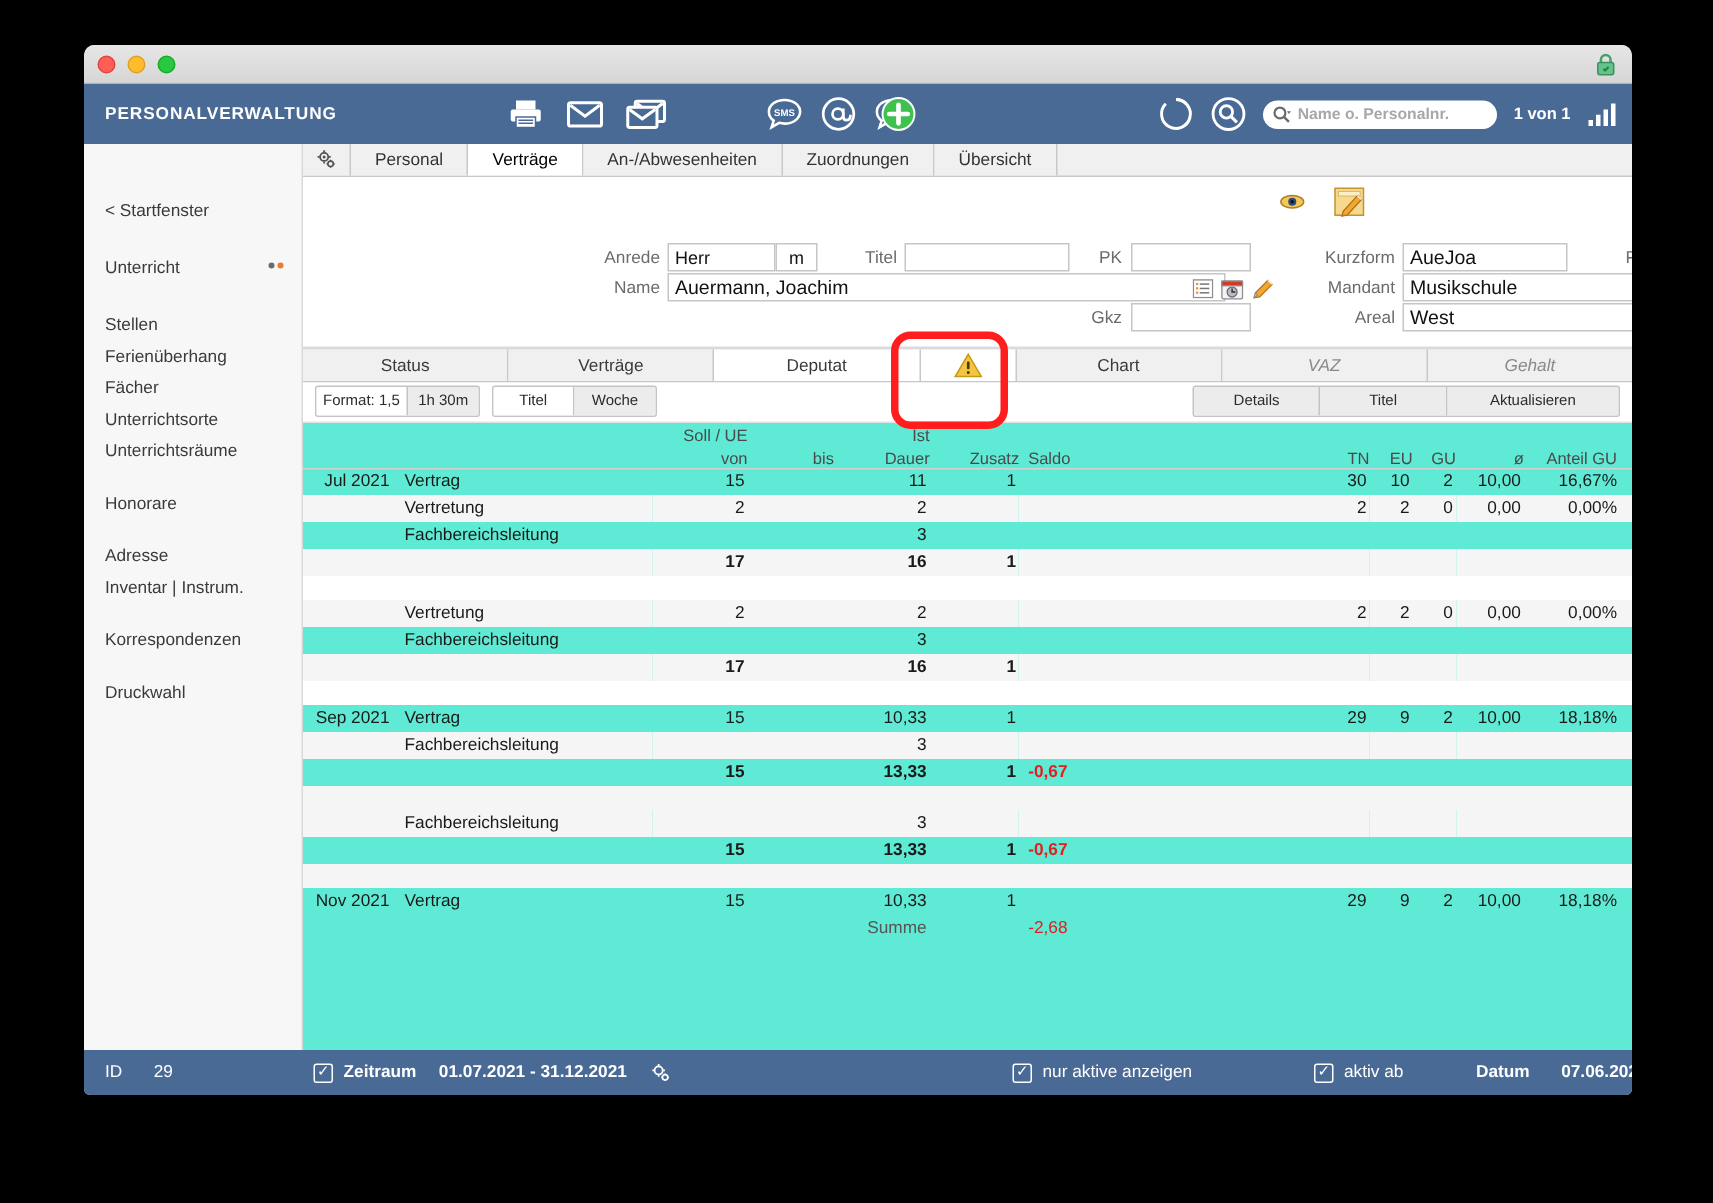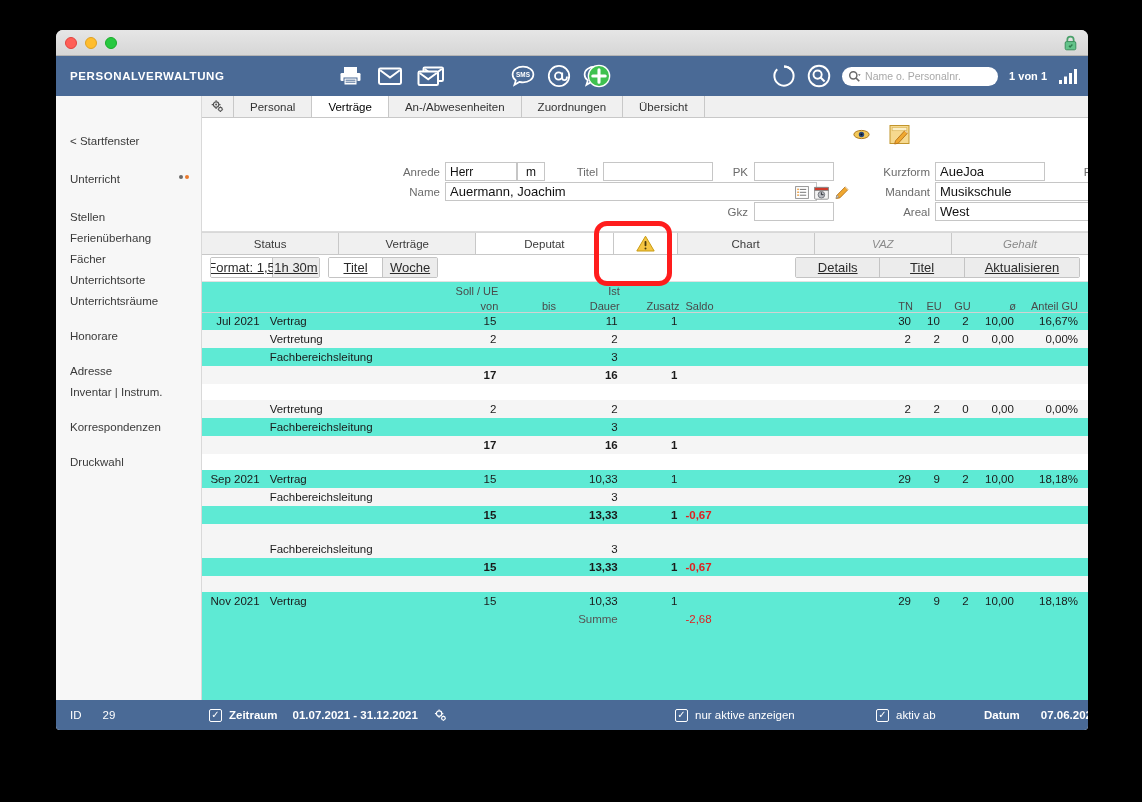--- a/index.html
+++ b/index.html
@@ -81,21 +81,21 @@
     position: absolute; right: 10px; top: 0; height: 40px;
     display: flex; align-items: center; gap: 11px;
   }
   .searchbox {
     width: 156px; height: 19px;
     background: #fff; border-radius: 10px;
     display: flex; align-items: center;
     padding: 0 6px; gap: 4px;
   }
   .searchbox .ph {
-    font-size: 10.5px; color: #a8a8a8; white-space: nowrap;
+    font-size: 10.5px; color: #a8a8a8; white-space: nowrap; font-weight: bold;
   }
   .count {
     color: #fff; font-size: 11px; font-weight: bold; white-space: nowrap;
   }
 
   
   .body {
     flex: 1 1 auto;
     display: flex;
     min-height: 0;
@@ -230,25 +230,24 @@
   .seg {
     position: absolute;
     top: 2px; height: 21px;
     display: flex;
     border: 1px solid #c4c4c4;
     border-radius: 2px;
     overflow: hidden;
   }
   .seg > div {
     display: flex; align-items: center; justify-content: center;
-    font-size: 13px; color: #2b2b2b;
+    font-size: 10px; color: #2b2b2b;
     background: #ececec;
     border-right: 1px solid #c4c4c4;
     white-space: nowrap;
-    text-decoration: underline;
   }
   .seg > div:last-child { border-right: none; }
   .seg > div.sel { background: #fff; }
 
   
   .tablewrap {
     flex: 1 1 auto;
     min-height: 0;
     overflow: hidden;
     background: #5eead4;

